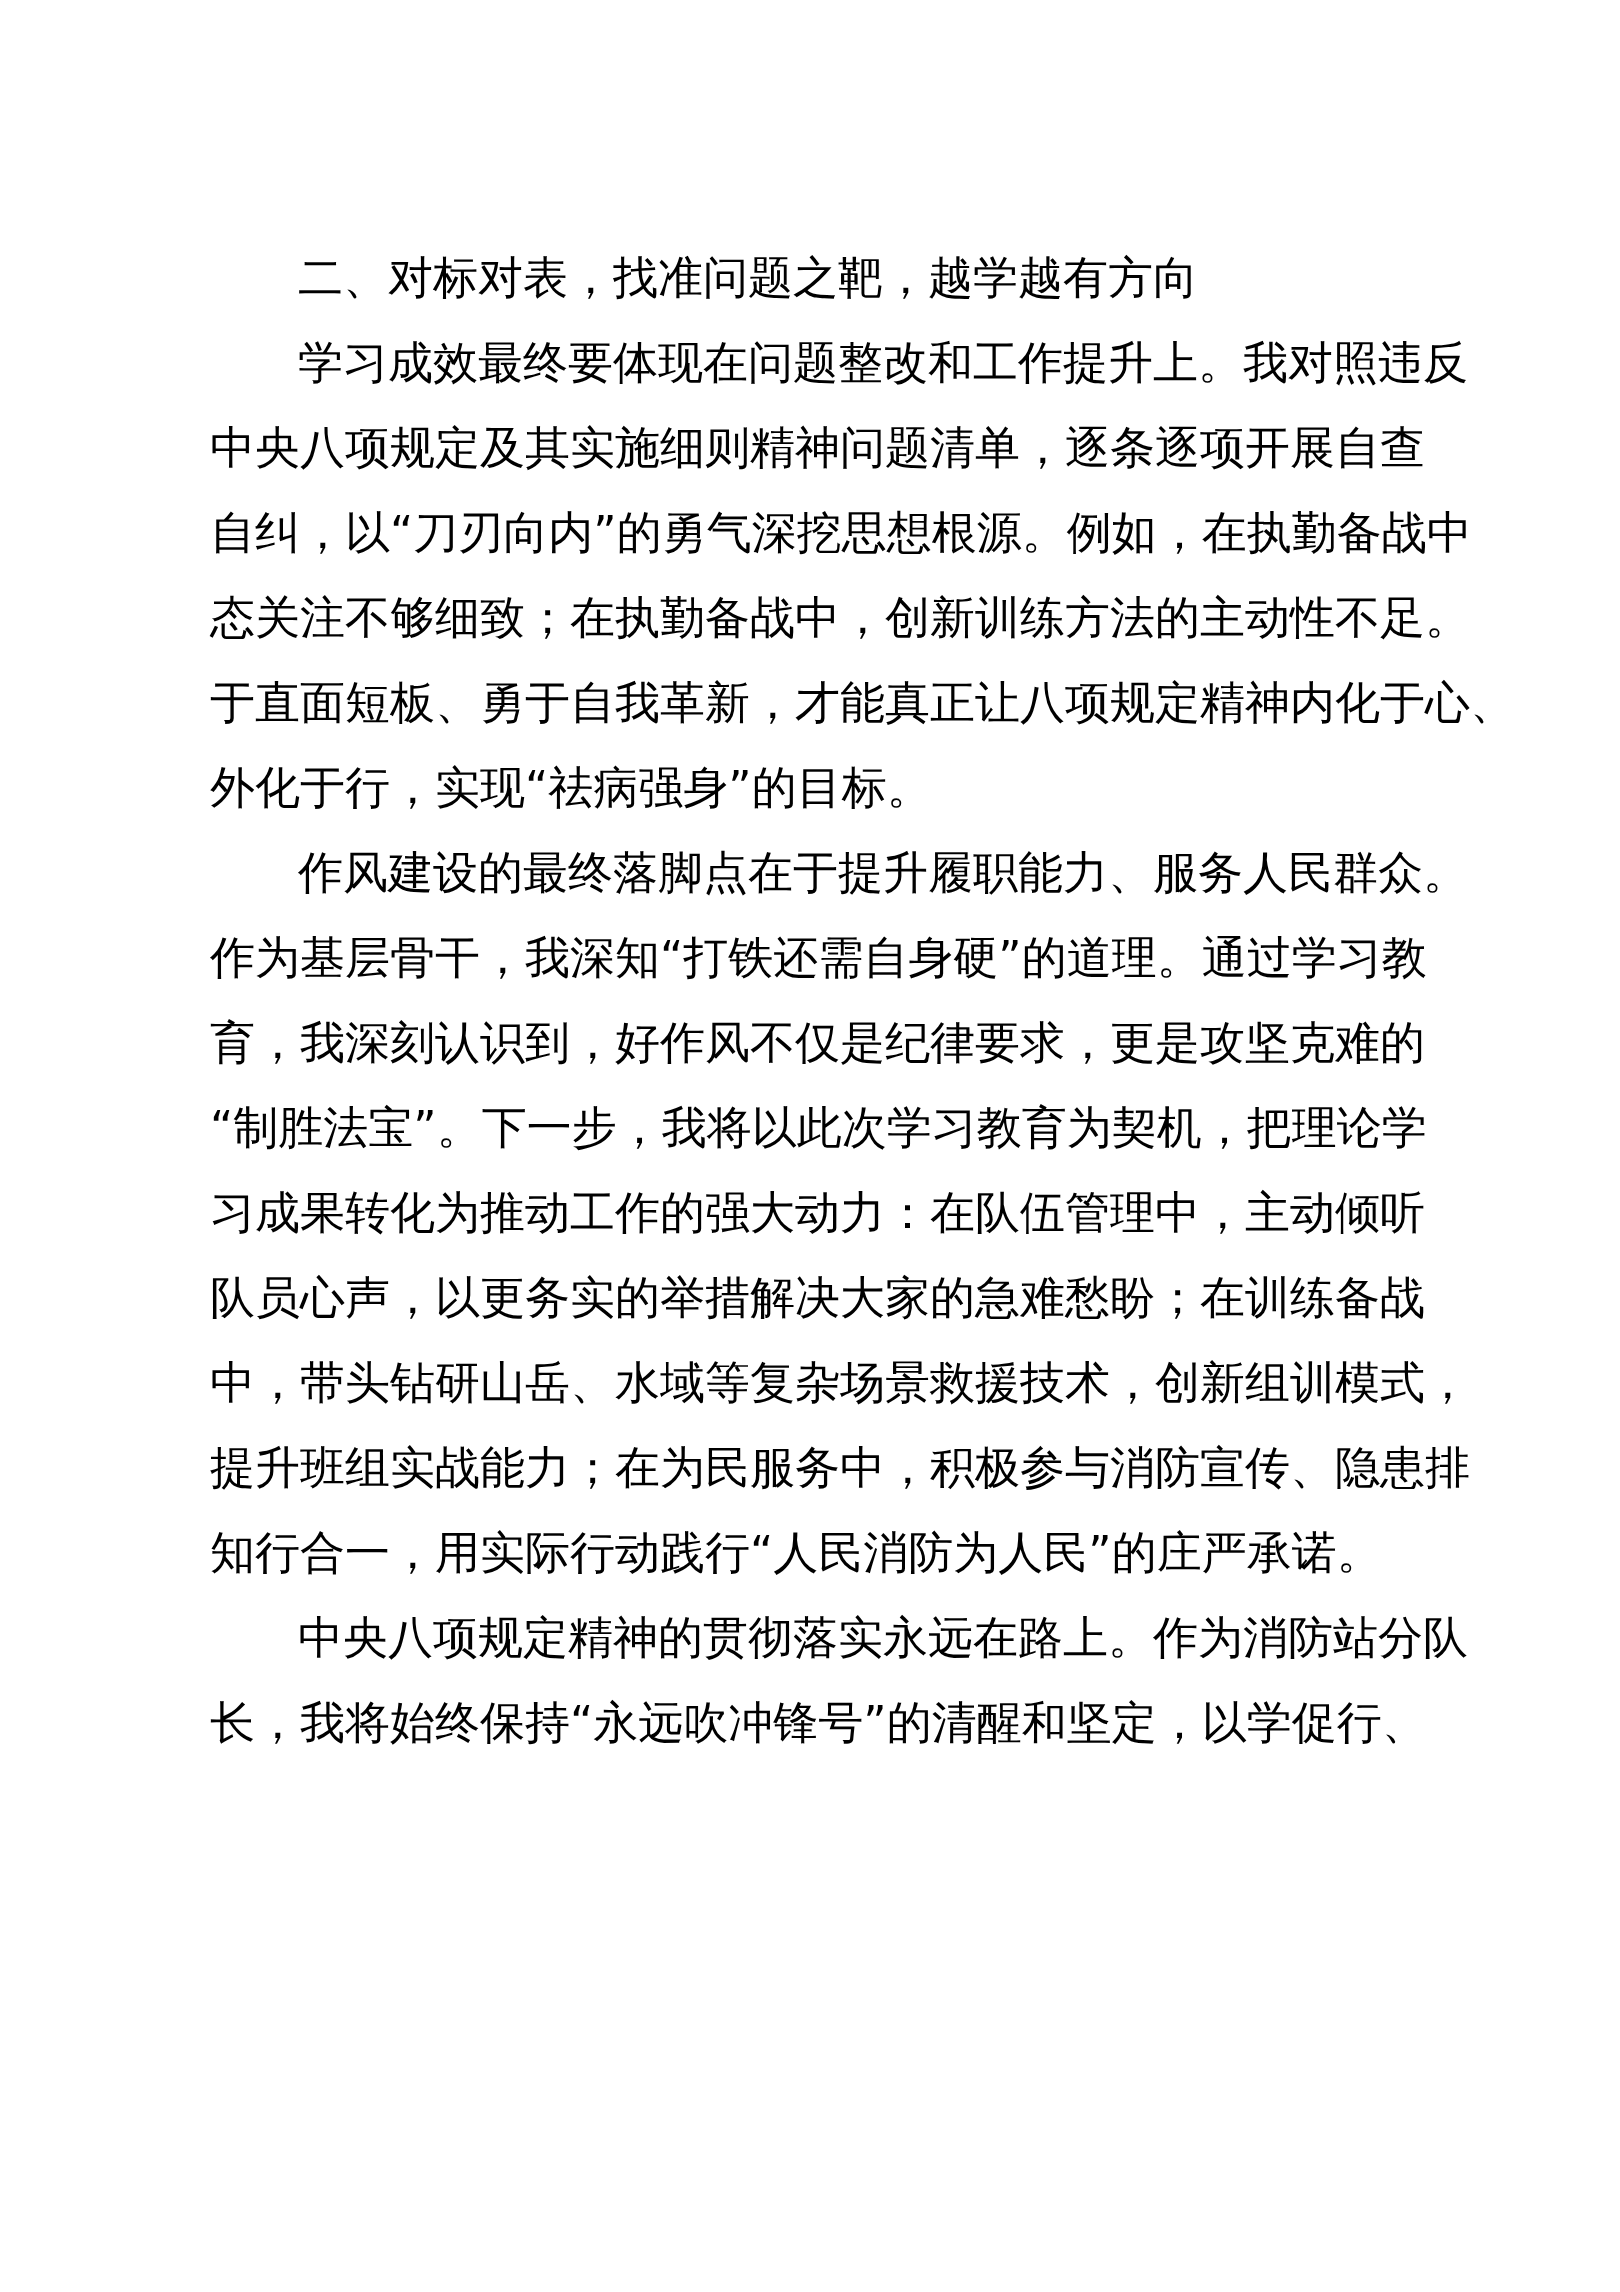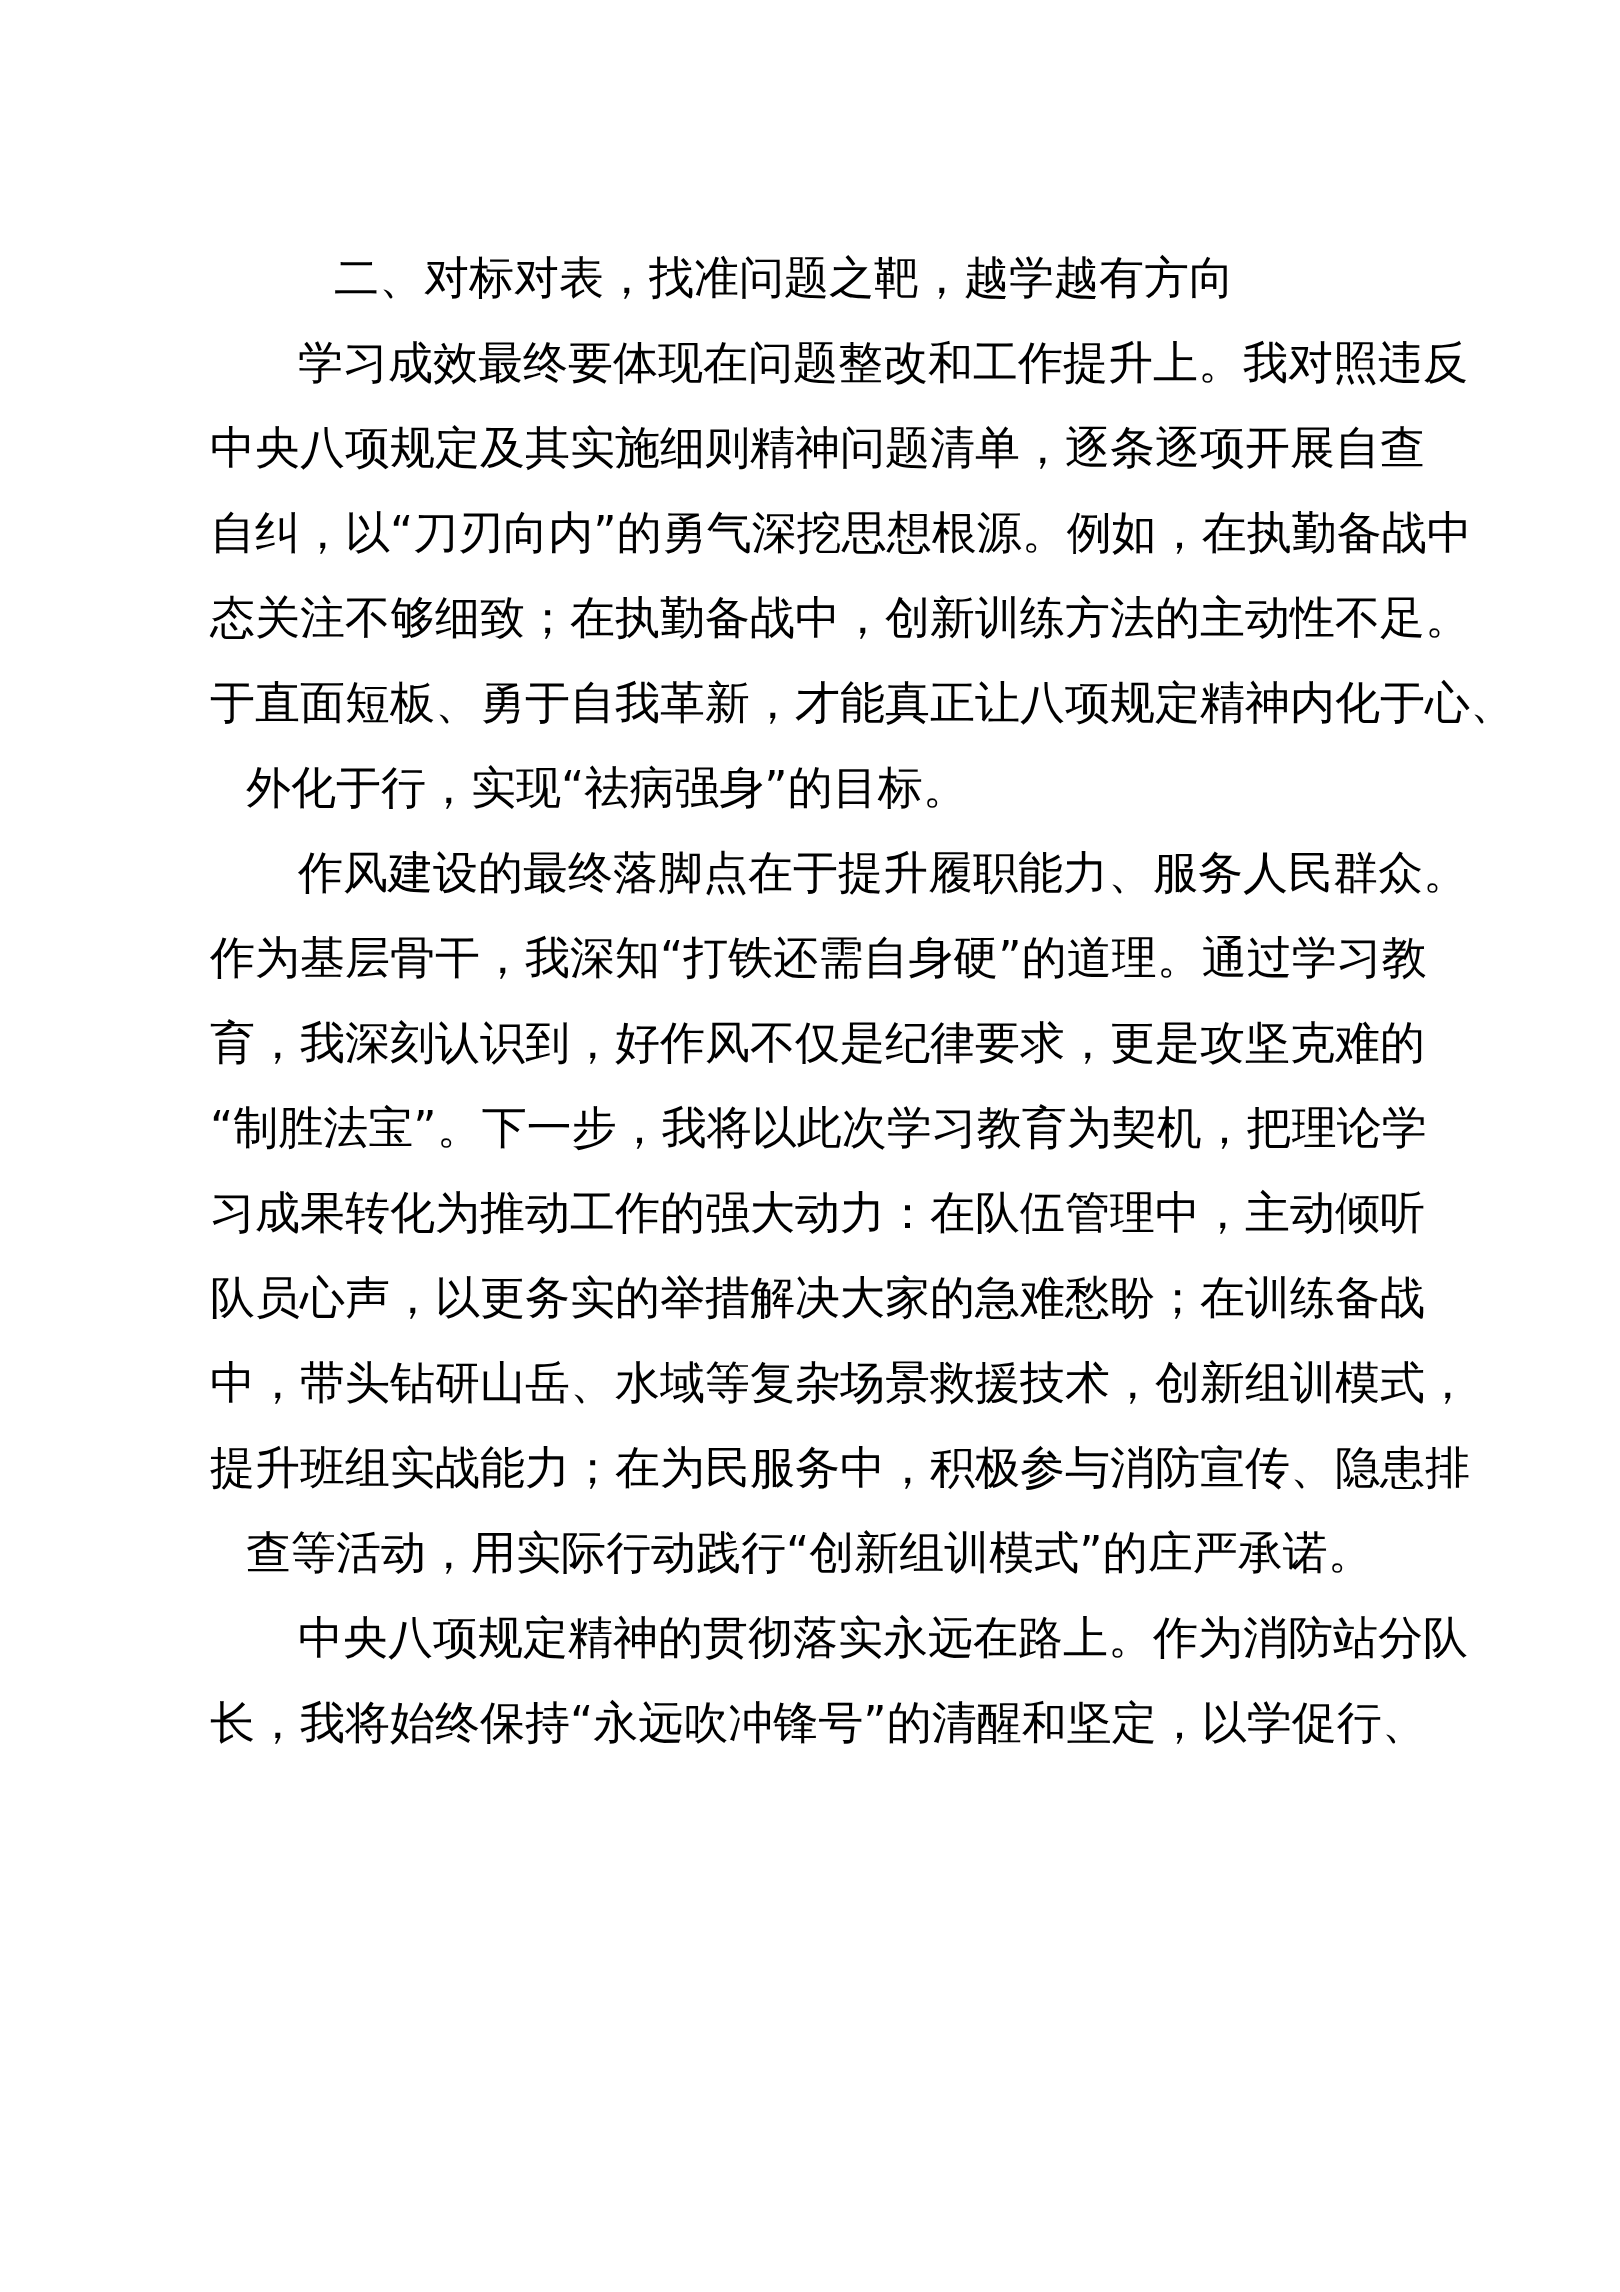--- a/index.html
+++ b/index.html
@@ -38,21 +38,20 @@
       text-align: justify;
       text-align-last: justify;
       letter-spacing: 0;
     }
     .line.indent {
       padding-left: 88px;
     }
     .line.last {
       text-align: center;
       text-align-last: left;
-      margin-left: 36px;
     }
   </style>
 </head>
 <body>
 
 <div class="page">
   <div class="text-column">
 
     <div class="line indent last">二、对标对表，找准问题之靶，越学越有方向</div>
 
@@ -65,20 +64,20 @@
 
 
     <div class="line indent">作风建设的最终落脚点在于提升履职能力、服务人民群众。</div>
     <div class="line">作为基层骨干，我深知“打铁还需自身硬”的道理。通过学习教</div>
     <div class="line">育，我深刻认识到，好作风不仅是纪律要求，更是攻坚克难的</div>
     <div class="line">“制胜法宝”。下一步，我将以此次学习教育为契机，把理论学</div>
     <div class="line">习成果转化为推动工作的强大动力：在队伍管理中，主动倾听</div>
     <div class="line">队员心声，以更务实的举措解决大家的急难愁盼；在训练备战</div>
     <div class="line">中，带头钻研山岳、水域等复杂场景救援技术，创新组训模式，</div>
     <div class="line">提升班组实战能力；在为民服务中，积极参与消防宣传、隐患排</div>
-    <div class="line last">查等活动，用实际行动践行“创新组训模式”的庄严承诺。</div>
+    <div class="line last">知行合一，用实际行动践行“人民消防为人民”的庄严承诺。</div>
 
     <div class="line indent">中央八项规定精神的贯彻落实永远在路上。作为消防站分队</div>
     <div class="line">长，我将始终保持“永远吹冲锋号”的清醒和坚定，以学促行、</div>
 
   </div>
 </div>
 
 
 </body></html>

